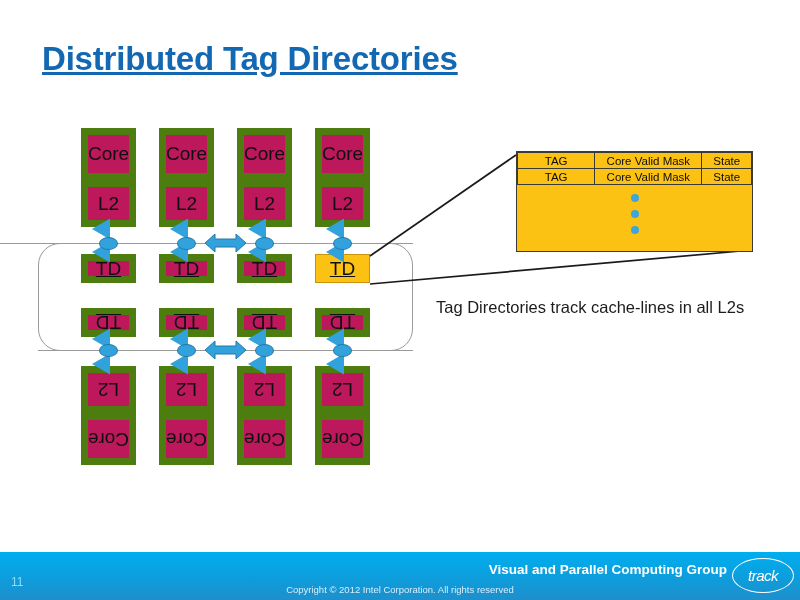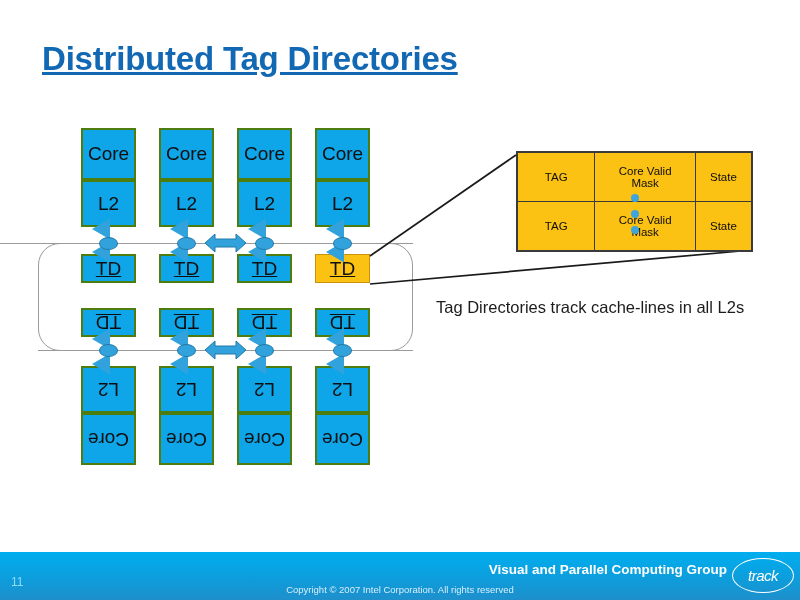--- a/index.html
+++ b/index.html
@@ -23,22 +23,22 @@
     font-weight: bold;
     color: #1268B3;
     letter-spacing: -0.2px;
     white-space: nowrap;
     text-decoration: underline;
   }
 
   
   .blk {
     position: absolute;
-    background: #0ea5e9;
-    border: 2px solid #4d7c0f;
+    background: #be185d;
+    border: 7px solid #4d7c0f;
     color: #0f0f0f;
     font-size: 19px;
     display: flex;
     align-items: center;
     justify-content: center;
     box-sizing: border-box;
   }
   .blk.core { font-size: 19px; }
   .blk.l2   { font-size: 19px; }
   .blk.td   { font-size: 19px; text-decoration: underline; }
@@ -87,21 +87,21 @@
     border-collapse: collapse;
     width: 100%;
     table-layout: fixed;
   }
   #callout td {
     border: 1px solid #3a3a3a;
     font-size: 11.5px;
     text-align: center;
     color: #0d0d0d;
     height: 15px;
-    padding: 12px;
+    padding: 0;
     font-family: "Liberation Sans", sans-serif;
   }
   #callout td.c-tag   { width: 33%; }
   #callout td.c-mask  { width: 46%; }
   #callout td.c-state { width: 21%; }
   .dots {
     position: absolute;
     left: 0; right: 0; top: 42px;
     display: flex;
     flex-direction: column;
@@ -285,17 +285,17 @@
       <span class="dot"></span>
       <span class="dot"></span>
     </div>
   </div>
 
   <div id="caption">Tag Directories track cache-lines in all L2s</div>
 
   <div id="footer">
     <div id="page-num">11</div>
     <div id="footer-group">Visual and Parallel Computing Group</div>
-    <div id="footer-copy">Copyright © 2007 Intel Corporation. All rights reserved</div>
+    <div id="footer-copy">Copyright © 2012 Intel Corporation. All rights reserved</div>
     <div id="intel-logo">track</div>
   </div>
 
 </div>
 
 </body></html>

